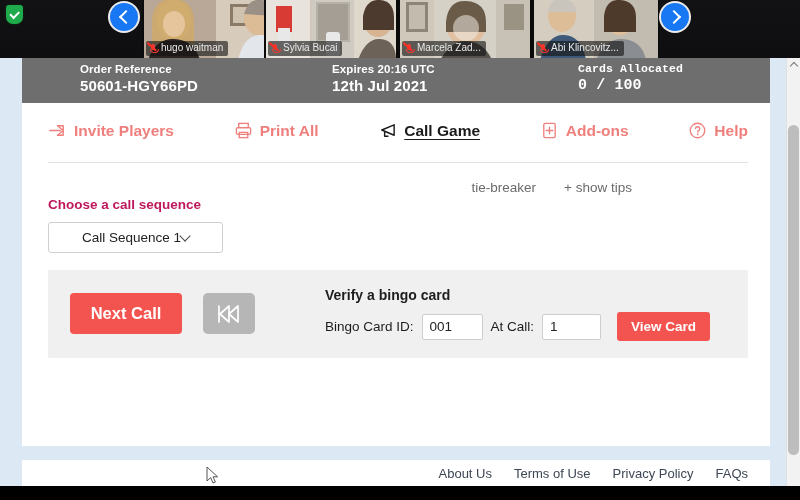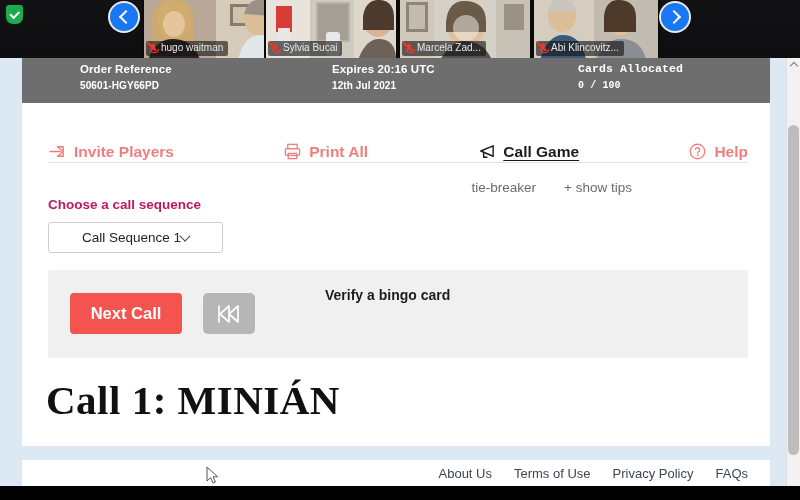--- a/index.html
+++ b/index.html
@@ -97,21 +97,21 @@
 
   
   #order-bar {
     position: absolute; left: 0; top: 0;
     width: 748px; height: 45px;
     background: #6e6e6e;
     color: #fff;
   }
   .ob-col { position: absolute; top: 3px; }
   .ob-label { font-size: 11.5px; font-weight: bold; line-height: 16px; letter-spacing: .1px; }
-  .ob-value { font-size: 10px; font-weight: bold; line-height: 17px; letter-spacing: .1px; }
+  .ob-value { font-size: 15px; font-weight: bold; line-height: 17px; letter-spacing: .1px; }
   #ob-col-0 { left: 58px; }
   #ob-col-1 { left: 310px; }
   #ob-col-2 { left: 556px; font-family: Liberation Mono, monospace; }
 
   
   #shield-badge {
     position: absolute; left: 6px; top: 5px;
     width: 17px; height: 19px;
     background: #1faa4b;
     border-radius: 3px 3px 7px 7px;
@@ -122,21 +122,21 @@
   #shield-badge .tick {
     width: 7px; height: 3.5px;
     border-left: 2px solid #fff; border-bottom: 2px solid #fff;
     transform: rotate(-45deg); margin-top: -2px;
   }
 
   
   #nav-row {
     position: absolute; left: 26px; top: 63px;
     width: 700px; height: 40px;
-    display: flex; align-items: flex-end; justify-content: space-between;
+    display: flex; align-items: flex-start; justify-content: space-between;
   }
   .navitem {
     display: flex; align-items: center; gap: 7px;
     color: #ef7f7c; font-size: 15.5px; font-weight: bold;
     cursor: pointer; white-space: nowrap;
   }
   .navitem.active { color: #1a1a1a; }
   .navitem.active .navlabel { text-decoration: underline; text-underline-offset: 3px; }
   .nav-ico { width: 19px; height: 19px; position: relative; flex: 0 0 auto; }
 
@@ -432,20 +432,29 @@
         <div class="navitem active">
           <span class="nav-ico">
             <svg viewBox="0 0 20 20" width="19" height="19">
               <path d="M17 4 L4 9.5 L17 15 Z" fill="none" stroke="#1a1a1a" stroke-width="1.5" stroke-linejoin="round"></path>
               <path d="M7 11.5 L7 16 L11 16" fill="none" stroke="#1a1a1a" stroke-width="1.5" stroke-linejoin="round"></path>
             </svg>
           </span>
           <span class="navlabel">Call Game</span>
         </div>
 
+        <div class="navitem">
+          <span class="nav-ico">
+            <svg viewBox="0 0 20 20" width="19" height="19">
+              <rect x="4" y="2.5" width="12" height="15" rx="1.5" fill="none" stroke="#ef7f7c" stroke-width="1.4"></rect>
+              <path d="M10 6.5 v7 M6.5 10 h7" stroke="#ef7f7c" stroke-width="1.4" stroke-linecap="round"></path>
+            </svg>
+          </span>
+          <span class="navlabel">Add-ons</span>
+        </div>
 
         <div class="navitem">
           <span class="nav-ico">
             <svg viewBox="0 0 20 20" width="19" height="19">
               <circle cx="10" cy="10" r="7.6" fill="none" stroke="#ef7f7c" stroke-width="1.4"></circle>
               <path d="M7.8 7.8 a2.3 2.3 0 1 1 2.6 2.8 v1.2" fill="none" stroke="#ef7f7c" stroke-width="1.4" stroke-linecap="round"></path>
               <circle cx="10.2" cy="14" r=".95" fill="#ef7f7c"></circle>
             </svg>
           </span>
           <span class="navlabel">Help</span>
@@ -469,23 +478,29 @@
 
         <div id="btn-rewind">
           <svg viewBox="0 0 26 22" width="26" height="22">
             <path d="M13 3 L13 19 L4 11 Z" fill="none" stroke="#ffffff" stroke-width="1.7" stroke-linejoin="round"></path>
             <path d="M22 3 L22 19 L13 11 Z" fill="none" stroke="#ffffff" stroke-width="1.7" stroke-linejoin="round"></path>
             <path d="M3 3 L3 19" stroke="#ffffff" stroke-width="1.7" stroke-linecap="round"></path>
           </svg>
         </div>
 
         <div id="verify-title">Verify a bingo card</div>
-      </div>
-
-      <div id="call-display">Call 1: MINIÁN</div>
+        <div id="verify-row">
+          <span class="vf-label">Bingo Card ID:</span>
+          <input id="inp-card-id" class="vf-input" type="text" value="001" style="">
+          <span class="vf-label">At Call:</span>
+          <input id="inp-at-call" class="vf-input" type="text" value="1" style="">
+          <button id="btn-view-card">View Card</button>
+        </div>
+      </div>
+
 
       <div id="card-bottom-strip"></div>
       <div id="footer-area">
         <div id="footer-links">
           <span>About Us</span>
           <span>Terms of Use</span>
           <span>Privacy Policy</span>
           <span>FAQs</span>
         </div>
       </div>

